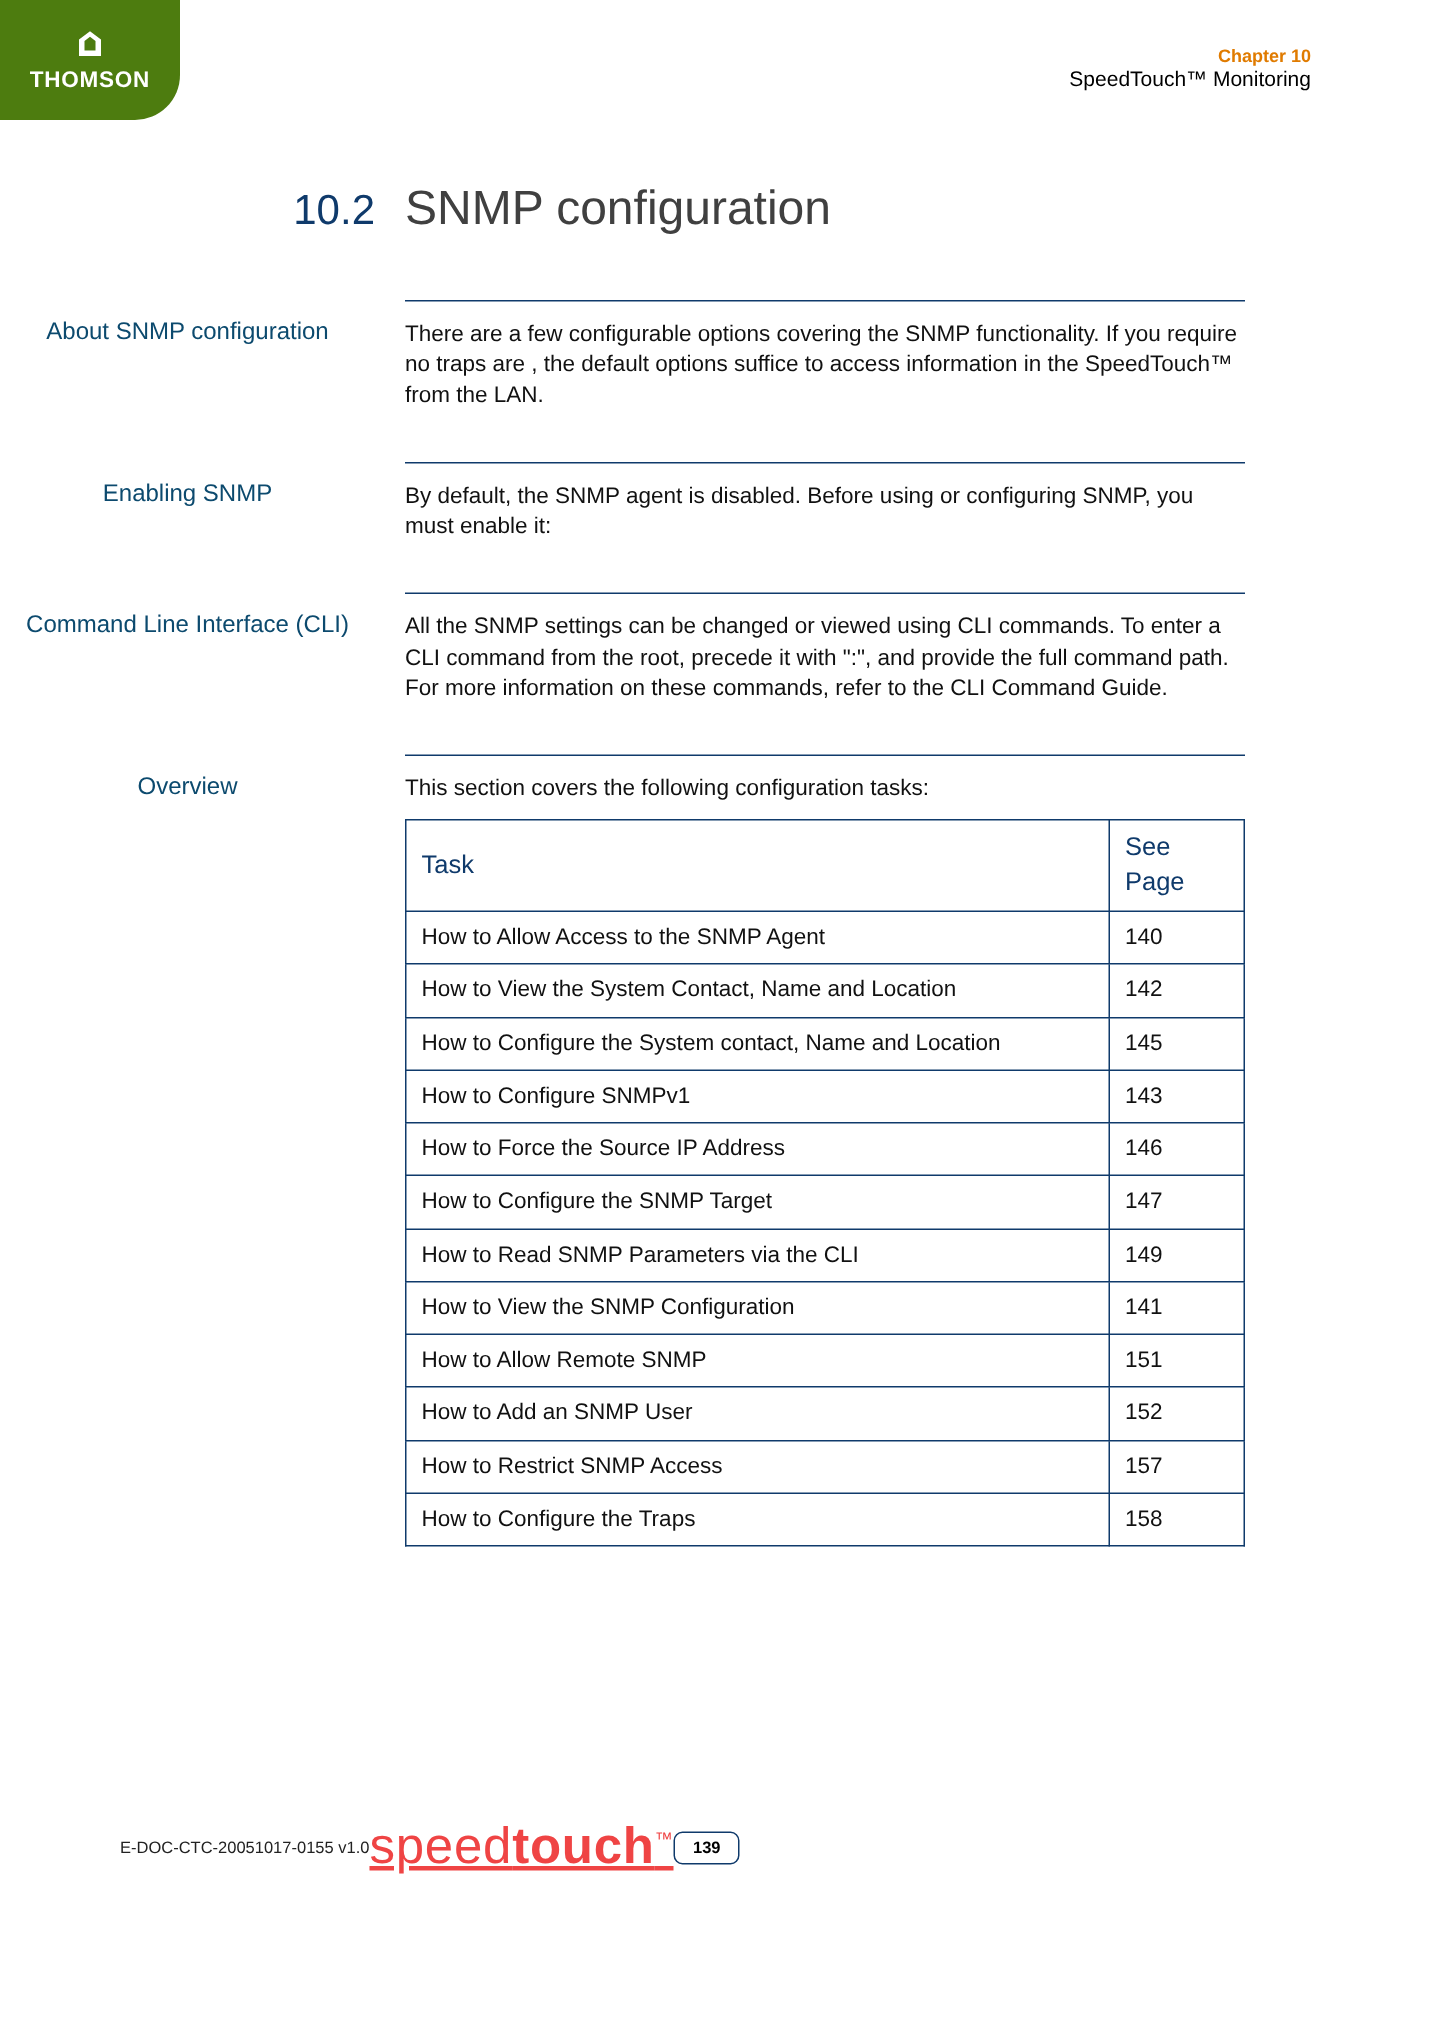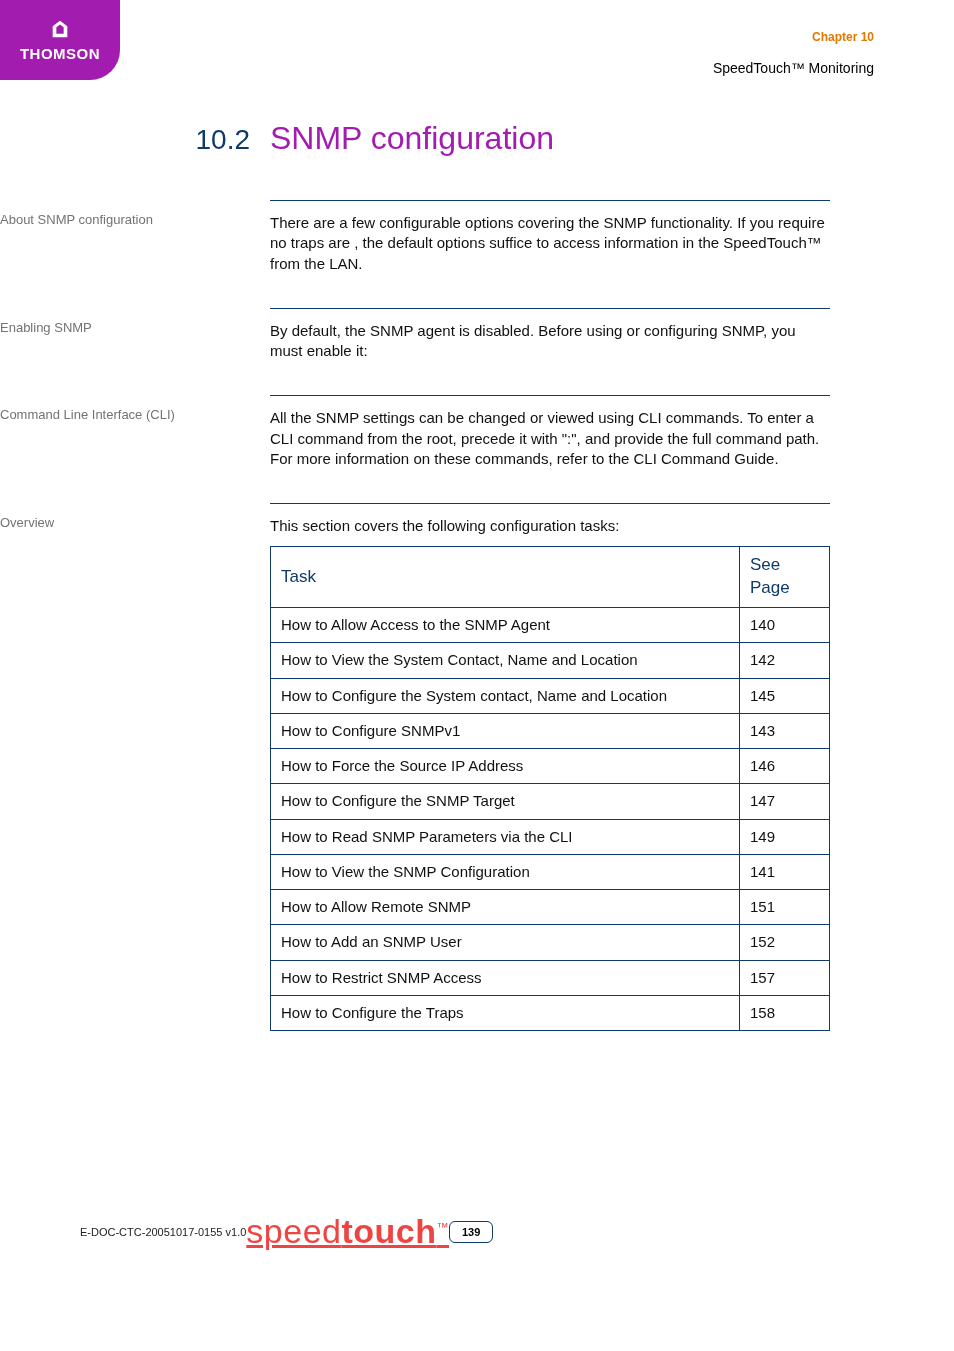--- a/index.html
+++ b/index.html
@@ -4,60 +4,60 @@
 <style>
   * { box-sizing: border-box; margin: 0; padding: 0; }
   html, body { width: 954px; height: 1351px; font-family: Arial, Helvetica, sans-serif; background: #fff; color: #000; }
   .page { position: relative; width: 954px; height: 1351px; }
 
   
   .corner {
     position: absolute;
     top: 0; left: 0;
     width: 120px; height: 80px;
-    background: #a21caf;
+    background: #4d7c0f;
     border-bottom-right-radius: 30px;
     display: flex; flex-direction: column; align-items: center; justify-content: center;
     color: #fff;
   }
   .corner svg { width: 22px; height: 22px; margin-bottom: 4px; fill: #fff; }
   .corner-text { font-size: 15px; font-weight: bold; letter-spacing: 0.5px; }
 
   .header-right {
     position: absolute;
     top: 30px; right: 80px;
     text-align: right;
   }
   .chapter-label { color: #e07b00; font-weight: bold; font-size: 12px; }
-  .chapter-sub { color: #000; font-size: 14px; margin-top: 16px; }
+  .chapter-sub { color: #000; font-size: 14px; margin-top: 0; }
 
   .title-row {
     position: absolute;
     top: 120px; left: 0; width: 100%;
     display: flex; align-items: baseline;
   }
   .title-num {
     width: 270px; text-align: right; padding-right: 20px;
     color: #0f3a6b; font-size: 28px; font-weight: normal;
   }
-  .title-text { color: #a21caf; font-size: 32px; font-weight: normal; }
+  .title-text { color: #404040; font-size: 32px; font-weight: normal; }
 
   .content {
     position: absolute;
     top: 200px; left: 0; width: 100%;
   }
 
   .section {
     display: flex;
     margin-bottom: 12px;
   }
   .section-label {
     width: 270px; flex: 0 0 270px;
-    text-align: left; padding-right: 20px;
-    color: #737373; font-size: 13px; line-height: 1.3;
+    text-align: center; padding-right: 20px;
+    color: #0c4a6e; font-size: 16px; line-height: 1.3;
     padding-top: 12px;
   }
   .section-body {
     flex: 1; max-width: 560px;
     font-size: 15px; color: #111; line-height: 1.35;
     border-top: 1.5px solid #0f3a6b;
     padding-top: 12px; padding-bottom: 12px;
   }
   .section-body p { margin-bottom: 10px; }
 

